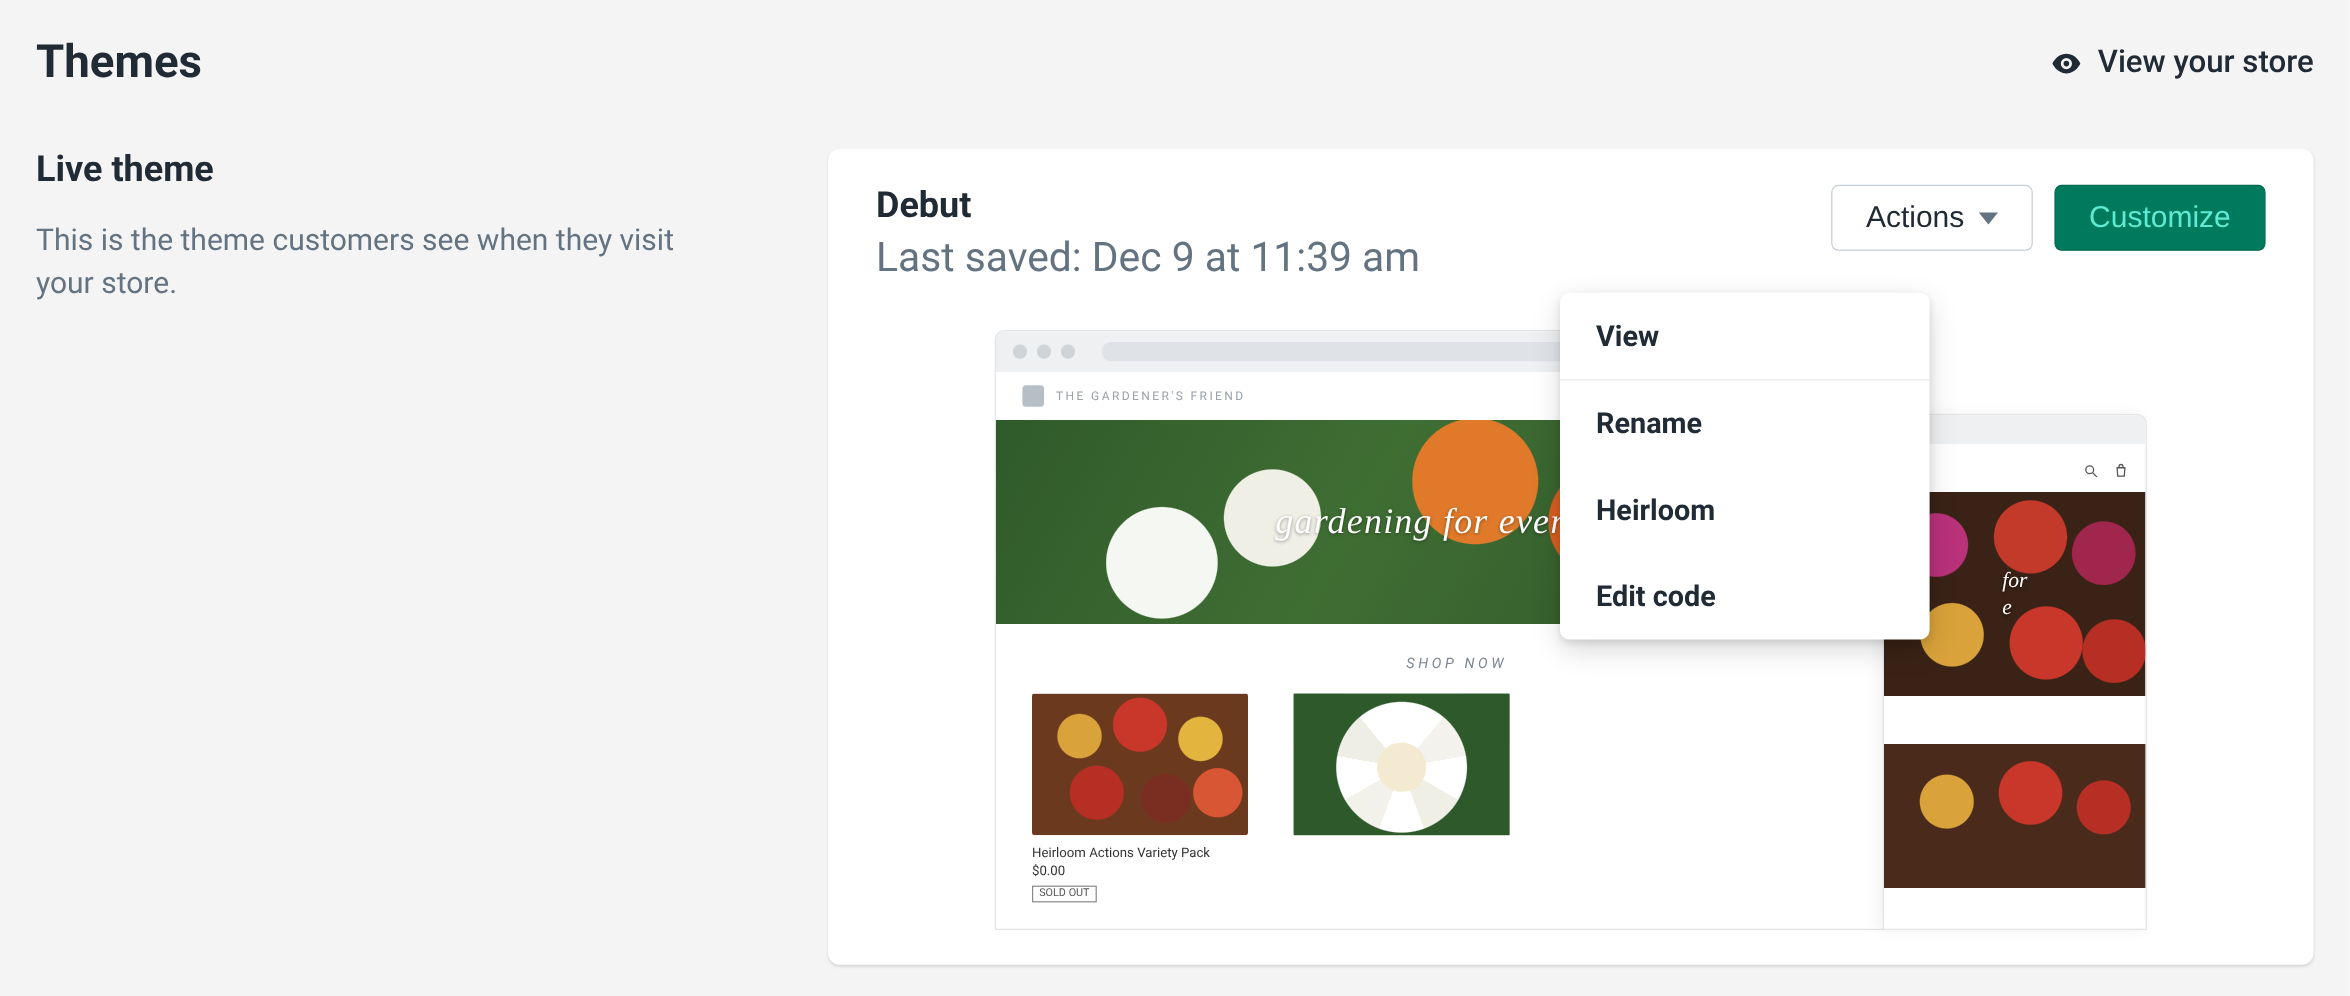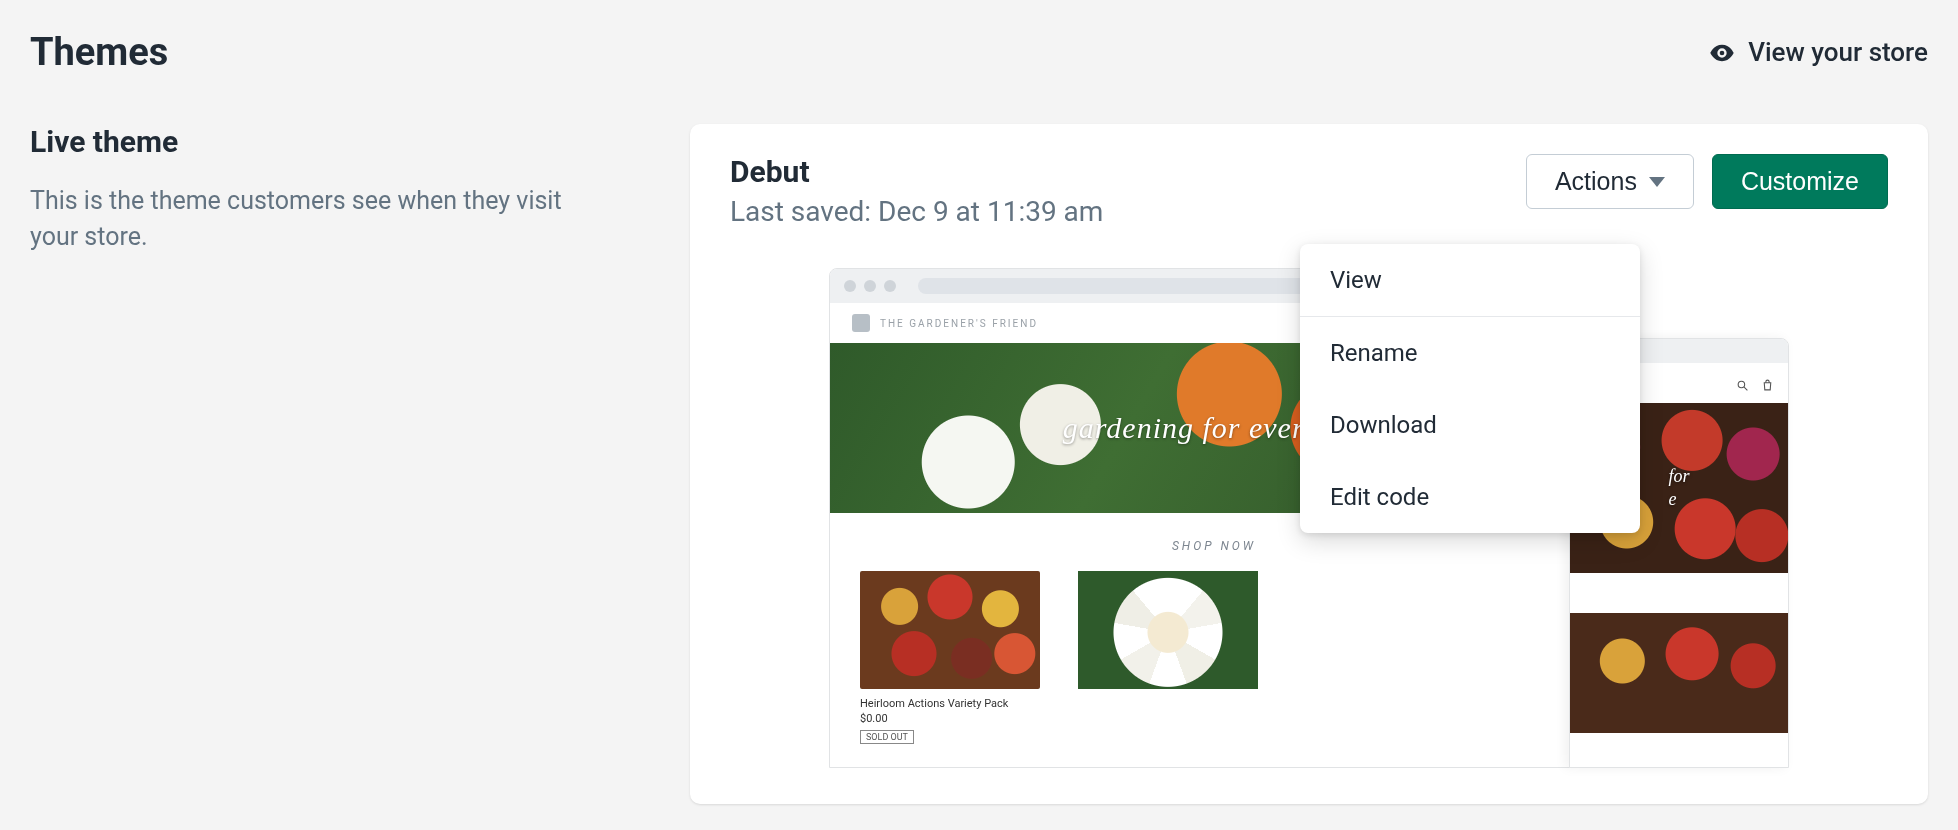--- a/index.html
+++ b/index.html
@@ -72,21 +72,21 @@
     display: flex;
     justify-content: space-between;
     align-items: flex-start;
   }
   .theme-name {
     font-size: 30px;
     font-weight: 700;
     margin-bottom: 6px;
   }
   .theme-meta {
-    font-size: 28px;
+    font-size: 34px;
     color: #637381;
     text-align: center;
   }
   .card-actions {
     display: flex;
     gap: 18px;
     align-items: center;
   }
   .btn {
     font-size: 25px;
@@ -100,40 +100,41 @@
     border: 1px solid transparent;
     line-height: 1;
   }
   .btn-secondary {
     background: #fff;
     border: 1px solid #c4cdd5;
     color: #212b36;
   }
   .btn-primary {
     background: #007a5c;
-    color: #ffffff;
+    color: #5eead4;
     border: 1px solid #006b50;
   }
   .caret {
     width: 0; height: 0;
     border-left: 8px solid transparent;
     border-right: 8px solid transparent;
     border-top: 10px solid #5c6ac4aa;
     border-top-color: #637381;
   }
   .dropdown {
     position: absolute;
     top: 120px;
     left: 610px;
-    width: 340px;
+    width: 308px;
     background: #fff;
     border-radius: 8px;
     box-shadow: 0 8px 24px rgba(0,0,0,0.15), 0 2px 6px rgba(0,0,0,0.1);
     z-index: 50;
     overflow: hidden;
+    font-weight: bold;
   }
   .dropdown-item {
     font-size: 24px;
     padding: 22px 30px;
     cursor: pointer;
     color: #212b36;
   }
   .dropdown-divider {
     height: 1px;
     background: #e6e8eb;
@@ -330,21 +331,21 @@
           <button class="btn btn-primary">
             <span>Customize</span>
           </button>
         </div>
       </div>
 
       <div class="dropdown">
         <div class="dropdown-item">View</div>
         <div class="dropdown-divider"></div>
         <div class="dropdown-item">Rename</div>
-        <div class="dropdown-item">Download</div>
+        <div class="dropdown-item">Heirloom</div>
         <div class="dropdown-item">Edit code</div>
       </div>
 
       <div class="preview-area">
         <div class="browser-mock">
           <div class="browser-bar">
             <span class="dot"></span>
             <span class="dot"></span>
             <span class="dot"></span>
             <span class="url-bar"></span>

